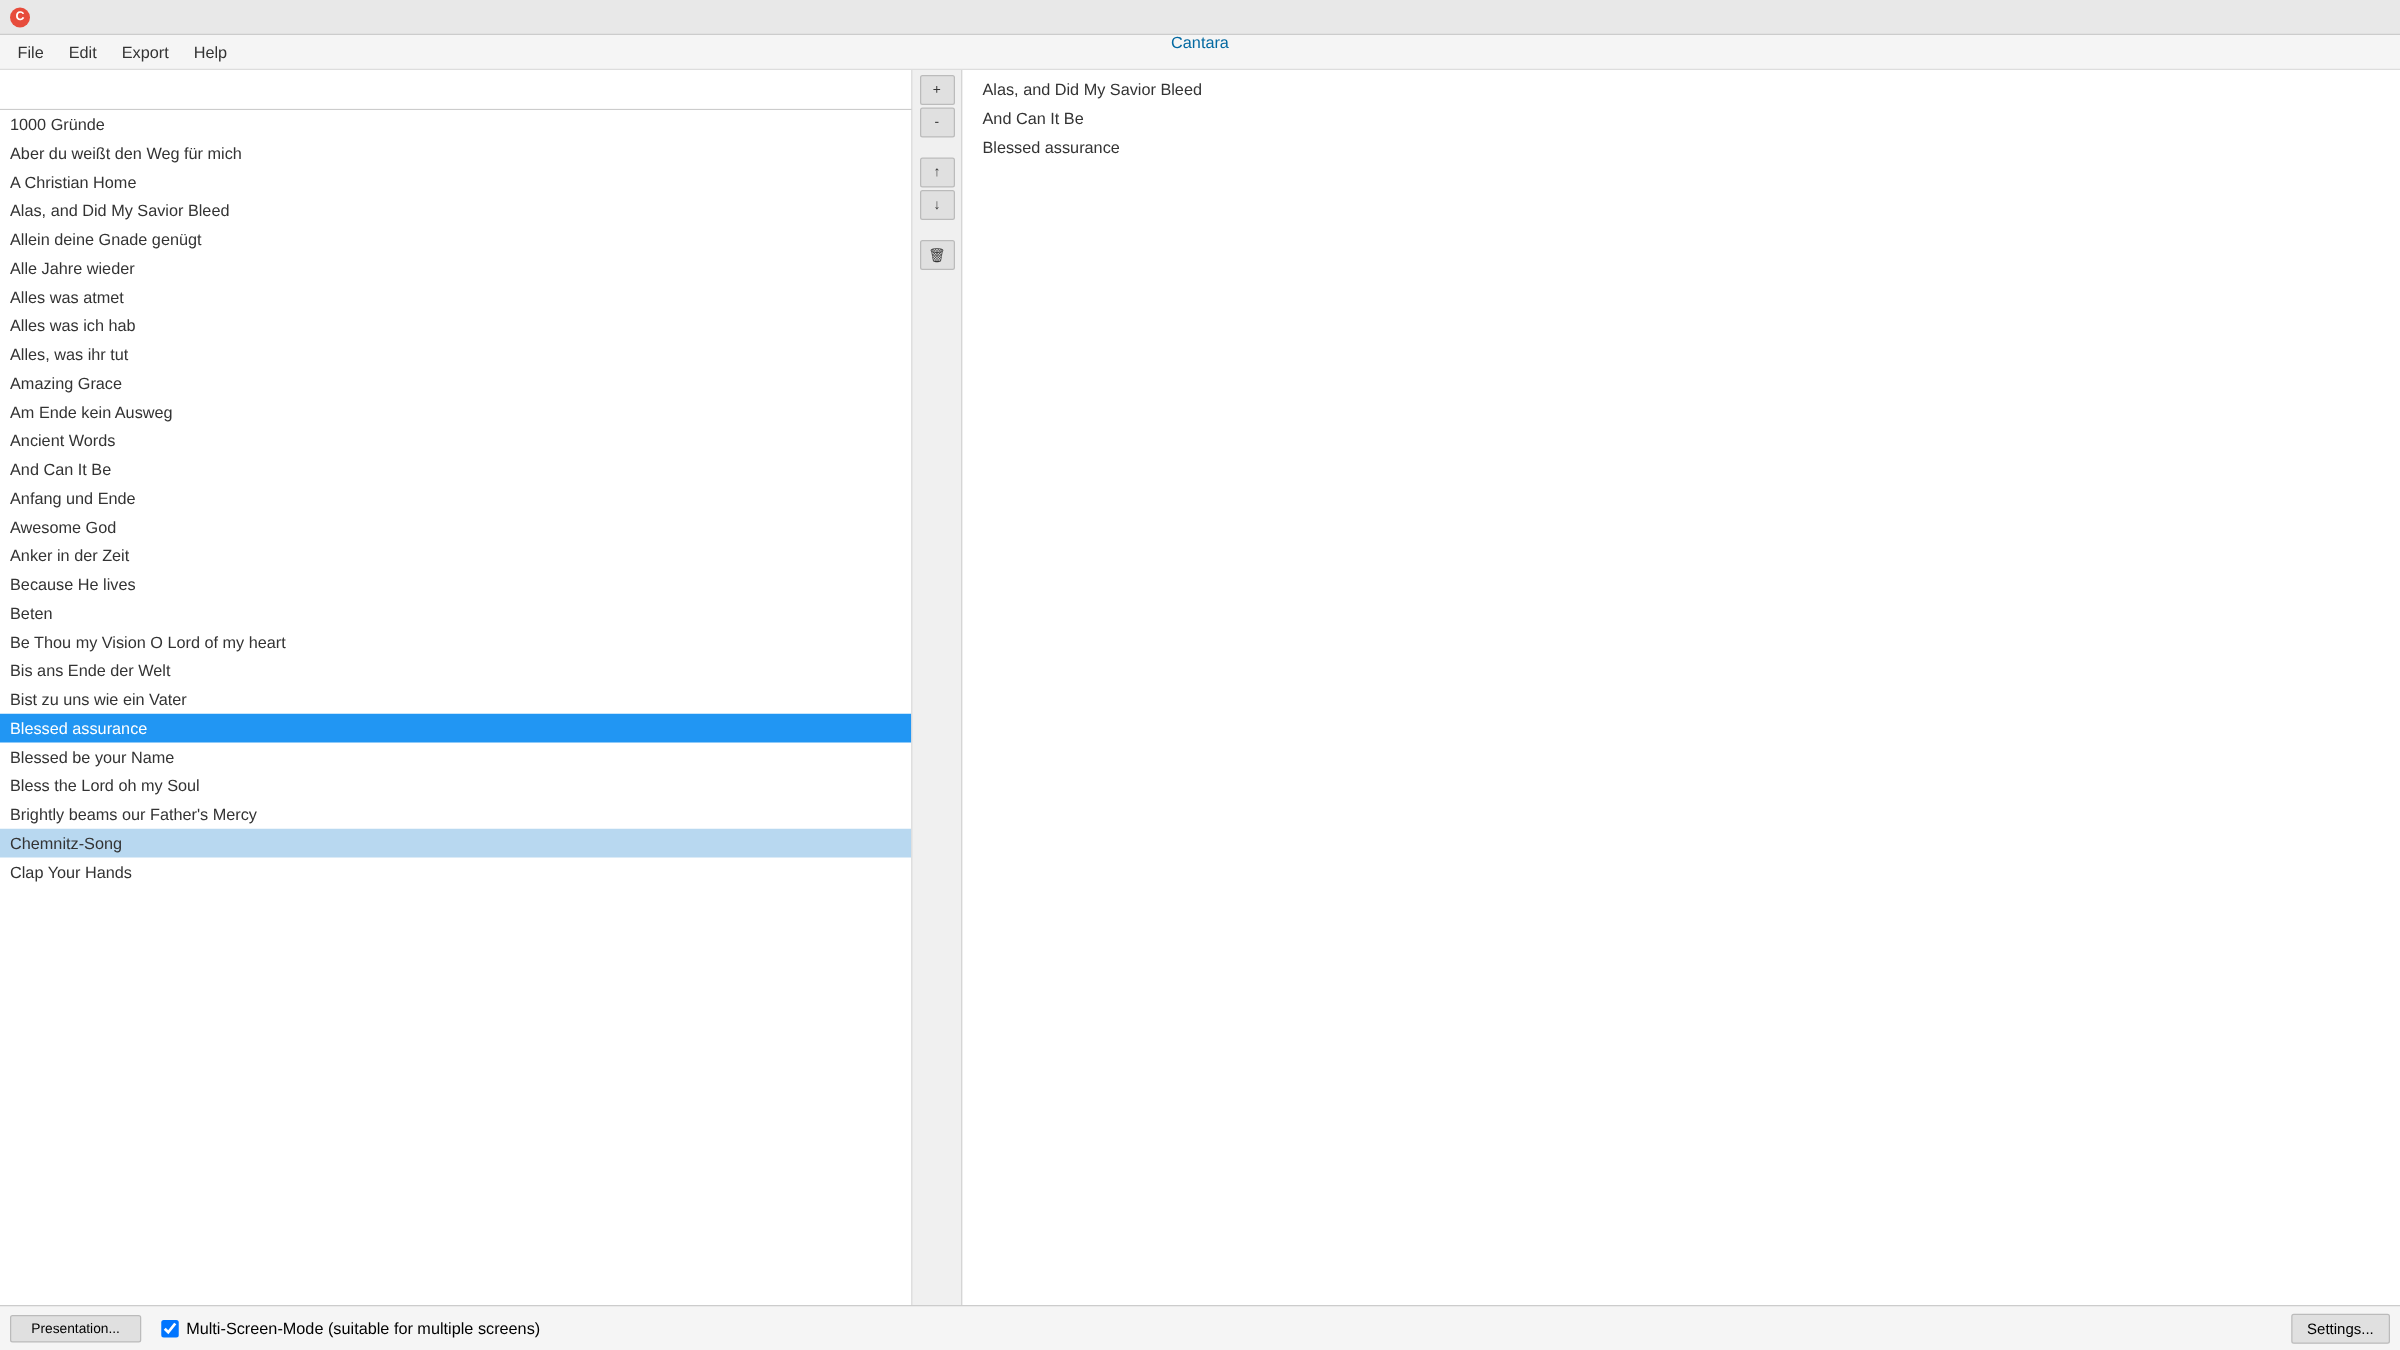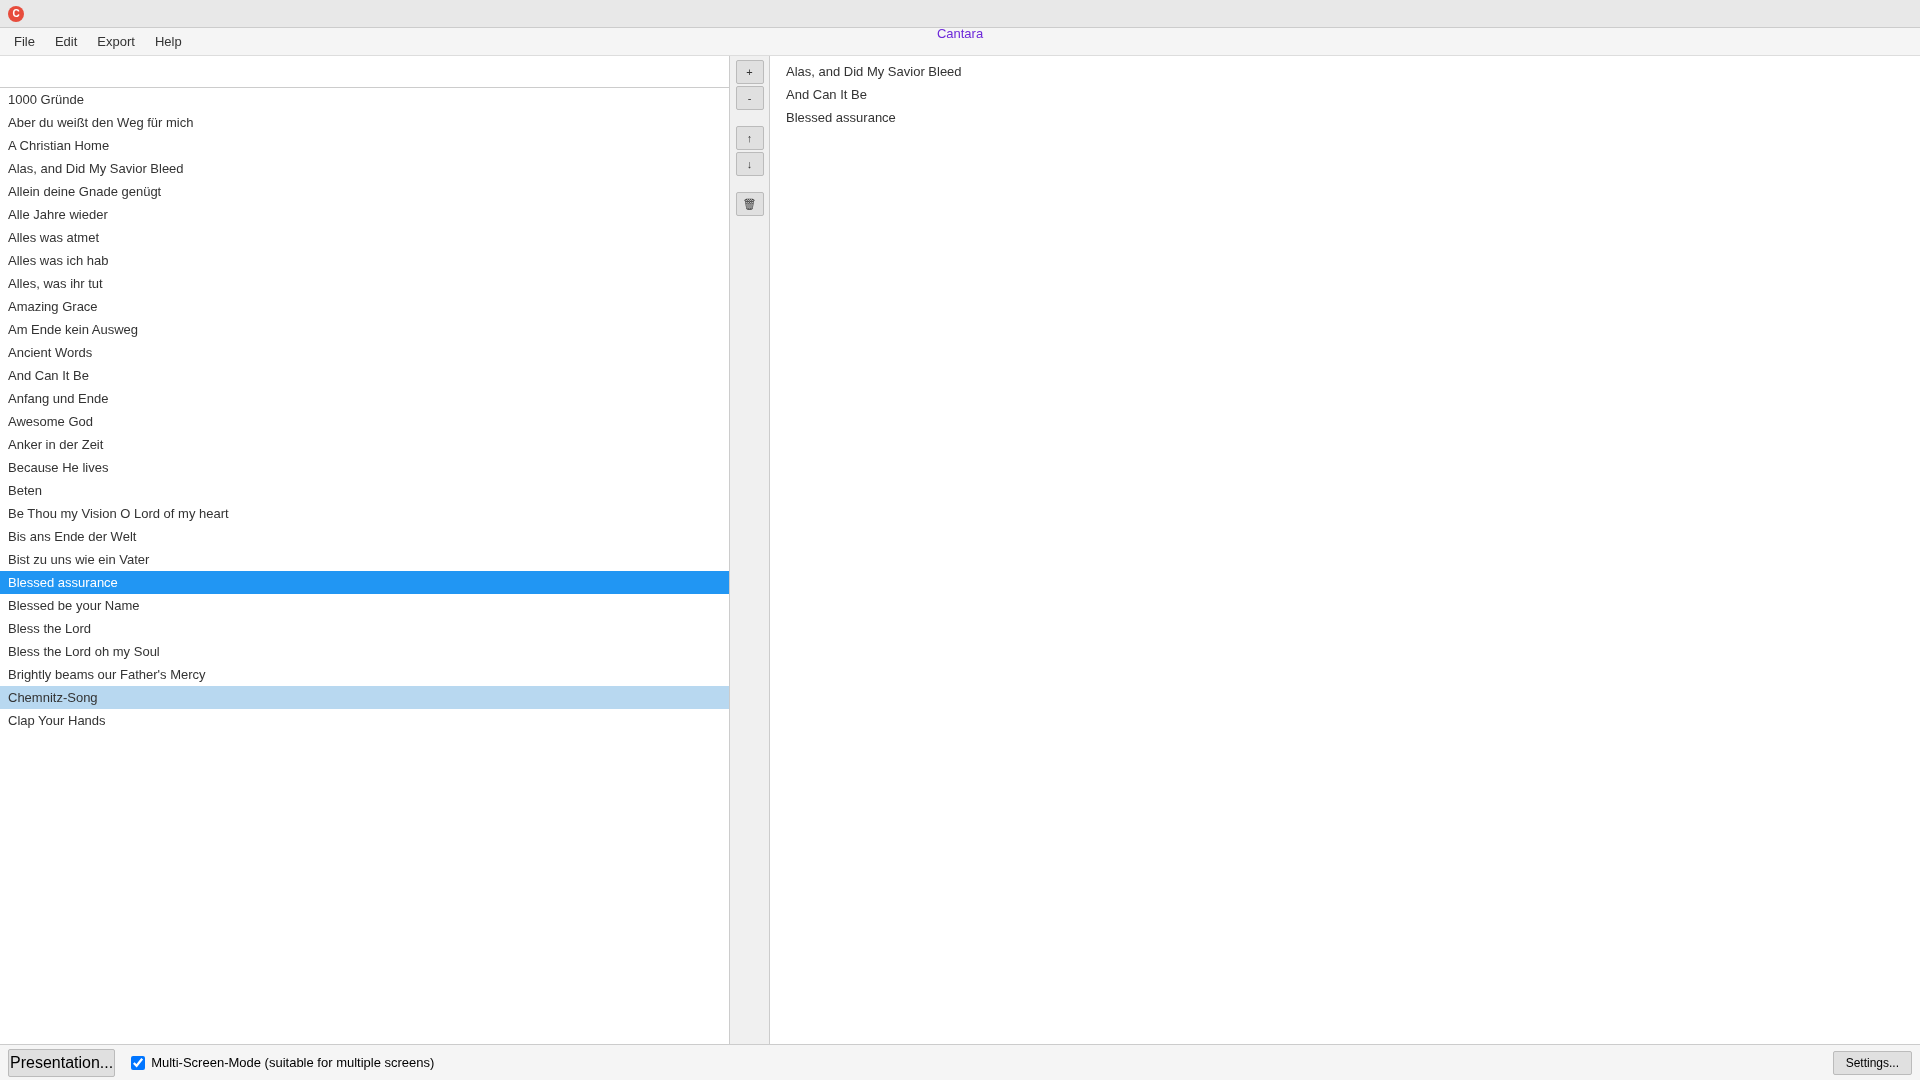--- a/index.html
+++ b/index.html
@@ -37,21 +37,21 @@
       display: flex;
       align-items: center;
       justify-content: center;
       color: white;
       font-weight: bold;
       font-size: 10px;
     }
 
     #title-text {
       font-size: 13px;
-      color: #6d28d9;
+      color: #0369a1;
       margin-top: 39px;
     }
 
     #menubar {
       background: #f5f5f5;
       height: 28px;
       display: flex;
       align-items: center;
       border-bottom: 1px solid #ddd;
       padding: 0 4px;
@@ -161,26 +161,26 @@
       height: 36px;
       background: #f5f5f5;
       border-top: 1px solid #ccc;
       display: flex;
       align-items: center;
       padding: 0 8px;
       gap: 16px;
     }
 
     #presentation-btn {
-      padding: 4px 1px;
+      padding: 4px 16px;
       background: #e0e0e0;
       border: 1px solid #bbb;
       cursor: pointer;
       border-radius: 2px;
-      font-size: 16px;
+      font-size: 11px;
     }
 
     #multi-screen-check {
       display: flex;
       align-items: center;
       gap: 6px;
     }
 
     #multi-screen-check input {
       width: 14px;
@@ -249,21 +249,20 @@
         <div class="song-item">Anfang und Ende</div>
         <div class="song-item">Awesome God</div>
         <div class="song-item">Anker in der Zeit</div>
         <div class="song-item">Because He lives</div>
         <div class="song-item">Beten</div>
         <div class="song-item">Be Thou my Vision O Lord of my heart</div>
         <div class="song-item">Bis ans Ende der Welt</div>
         <div class="song-item">Bist zu uns wie ein Vater</div>
         <div class="song-item selected">Blessed assurance</div>
         <div class="song-item">Blessed be your Name</div>
-        <div class="song-item">Bless the Lord</div>
         <div class="song-item">Bless the Lord oh my Soul</div>
         <div class="song-item">Brightly beams our Father's Mercy</div>
         <div class="song-item hover-selected">Chemnitz-Song</div>
         <div class="song-item">Clap Your Hands</div>
       </div>
   </div>
 
   <div id="middle-controls">
     <button class="ctrl-btn">+</button>
     <button class="ctrl-btn">-</button>

